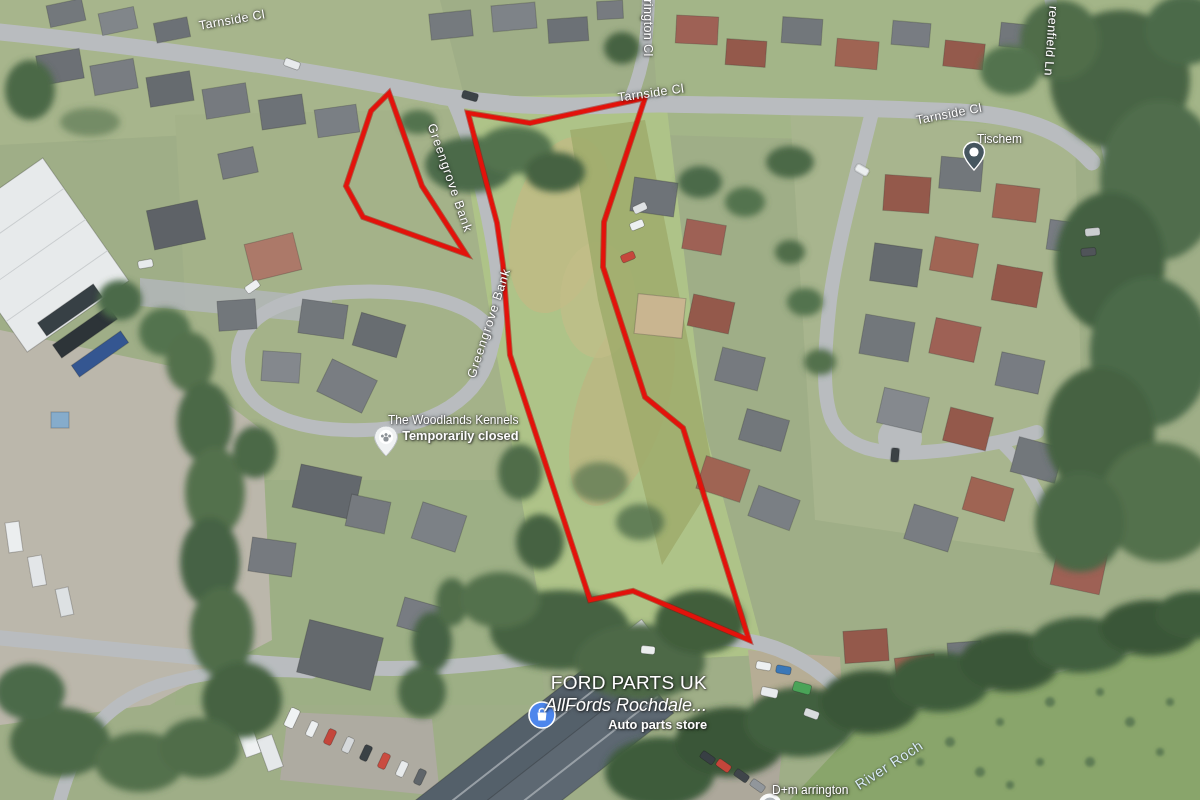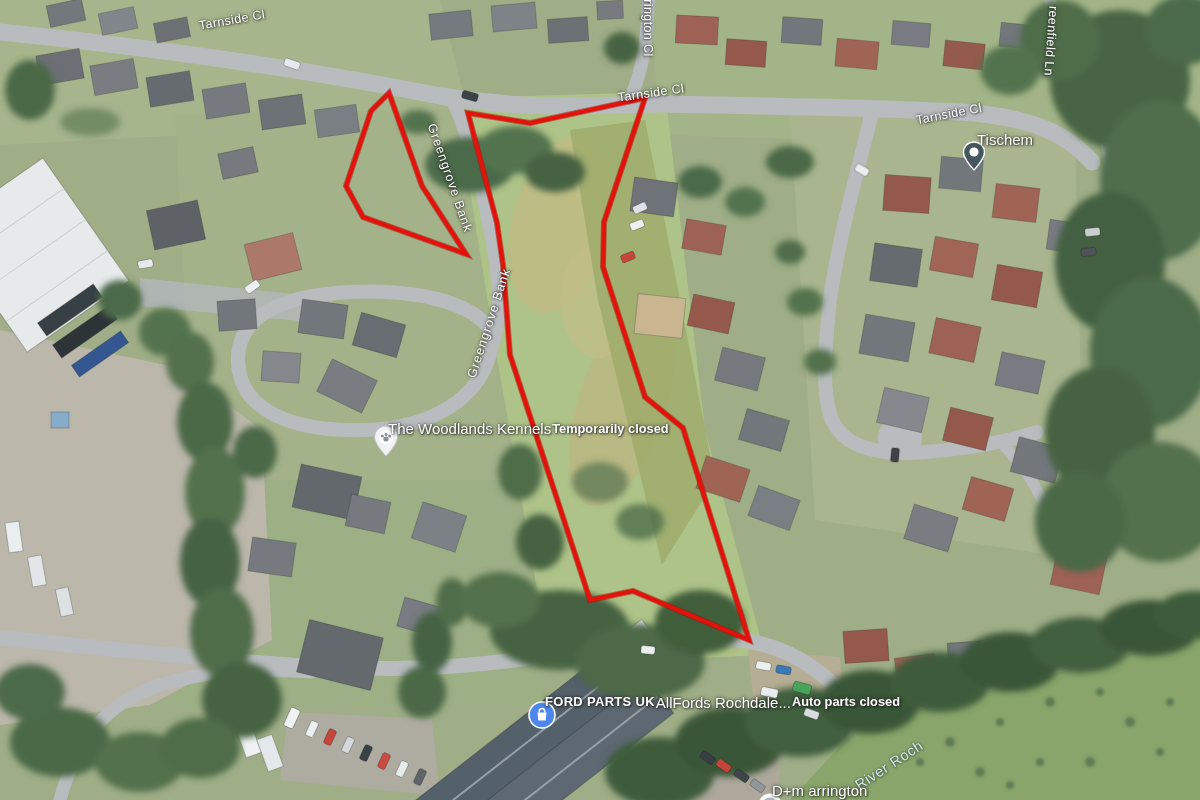--- a/index.html
+++ b/index.html
@@ -18,26 +18,26 @@
   .road-label.spread{letter-spacing:1.1px;}
   .water-label{
     font-size:14.5px;font-weight:500;color:#d9e9f4;letter-spacing:.6px;
     text-shadow:0 0 2px rgba(40,60,40,.9),0 1px 3px rgba(0,0,0,.5);
   }
   .poi{position:absolute;pointer-events:auto;cursor:pointer;}
   .poi-text{
     color:#fff;font-weight:500;
     text-shadow:0 0 2px rgba(60,60,60,.95),0 0 4px rgba(0,0,0,.6),1px 1px 2px rgba(0,0,0,.5);
   }
-  .poi-name{font-size:15px;line-height:1.12;}
+  .poi-name{font-size:12px;line-height:1.12;}
   .poi-sub{font-size:12.8px;font-weight:700;line-height:1.2;color:#fdfdfd;}
-  .poi-brand{font-size:13px;font-weight:700;letter-spacing:.3px;}
-  .poi-bigname{font-size:15px;font-weight:400;}
+  .poi-brand{font-size:19px;font-weight:400;letter-spacing:.3px;}
+  .poi-bigname{font-size:18px;font-weight:400;font-style:italic;}
   .pin{position:absolute;transform:translate(-50%,-50%);pointer-events:auto;cursor:pointer;}
-  .col{display:flex;flex-direction:row;gap:1px;}
+  .col{display:flex;flex-direction:column;gap:1px;text-align:right;}
 </style>
 </head>
 <body>
 
 <div id="map-viewport">
 
   <svg width="1200" height="800" viewBox="0 0 1200 800" aria-hidden="true">
     <defs>
       <filter id="treeblur" x="-40%" y="-40%" width="180%" height="180%">
           <feGaussianBlur stdDeviation="3.4"></feGaussianBlur>
@@ -340,21 +340,21 @@
     <div class="pin" style="left:527px;top:700px">
       <svg width="30" height="30" viewBox="0 0 30 30">
         <circle cx="15" cy="15" r="13" fill="#4d86ec" stroke="#ffffff" stroke-width="1.6"></circle>
         <path d="M10.5 12.5 h9 l-0.8 8 h-7.4 Z" fill="#ffffff"></path>
         <path d="M12.3 12.5 v-1.4 a2.7 2.7 0 0 1 5.4 0 v1.4" fill="none" stroke="#ffffff" stroke-width="1.5"></path>
       </svg>
     </div>
     <div class="poi col" style="left:545px;top:702px;transform:translateY(-50%)">
       <div class="poi-text poi-brand">FORD PARTS UK</div>
       <div class="poi-text poi-bigname">AllFords Rochdale...</div>
-      <div class="poi-text poi-sub">Auto parts closed</div>
+      <div class="poi-text poi-sub">Auto parts store</div>
     </div>
 
     <div class="pin" style="left:757px;top:792px">
       <svg width="26" height="26" viewBox="0 0 26 26">
         <circle cx="13" cy="13" r="11.5" fill="#fafbfb"></circle>
         <circle cx="13" cy="13" r="7.5" fill="#aeb4b9"></circle>
         <circle cx="13" cy="13" r="3.2" fill="#ffffff"></circle>
       </svg>
     </div>
     <div class="poi poi-text poi-name" style="left:772px;top:791px;transform:translateY(-50%)">D+m arrington</div>

